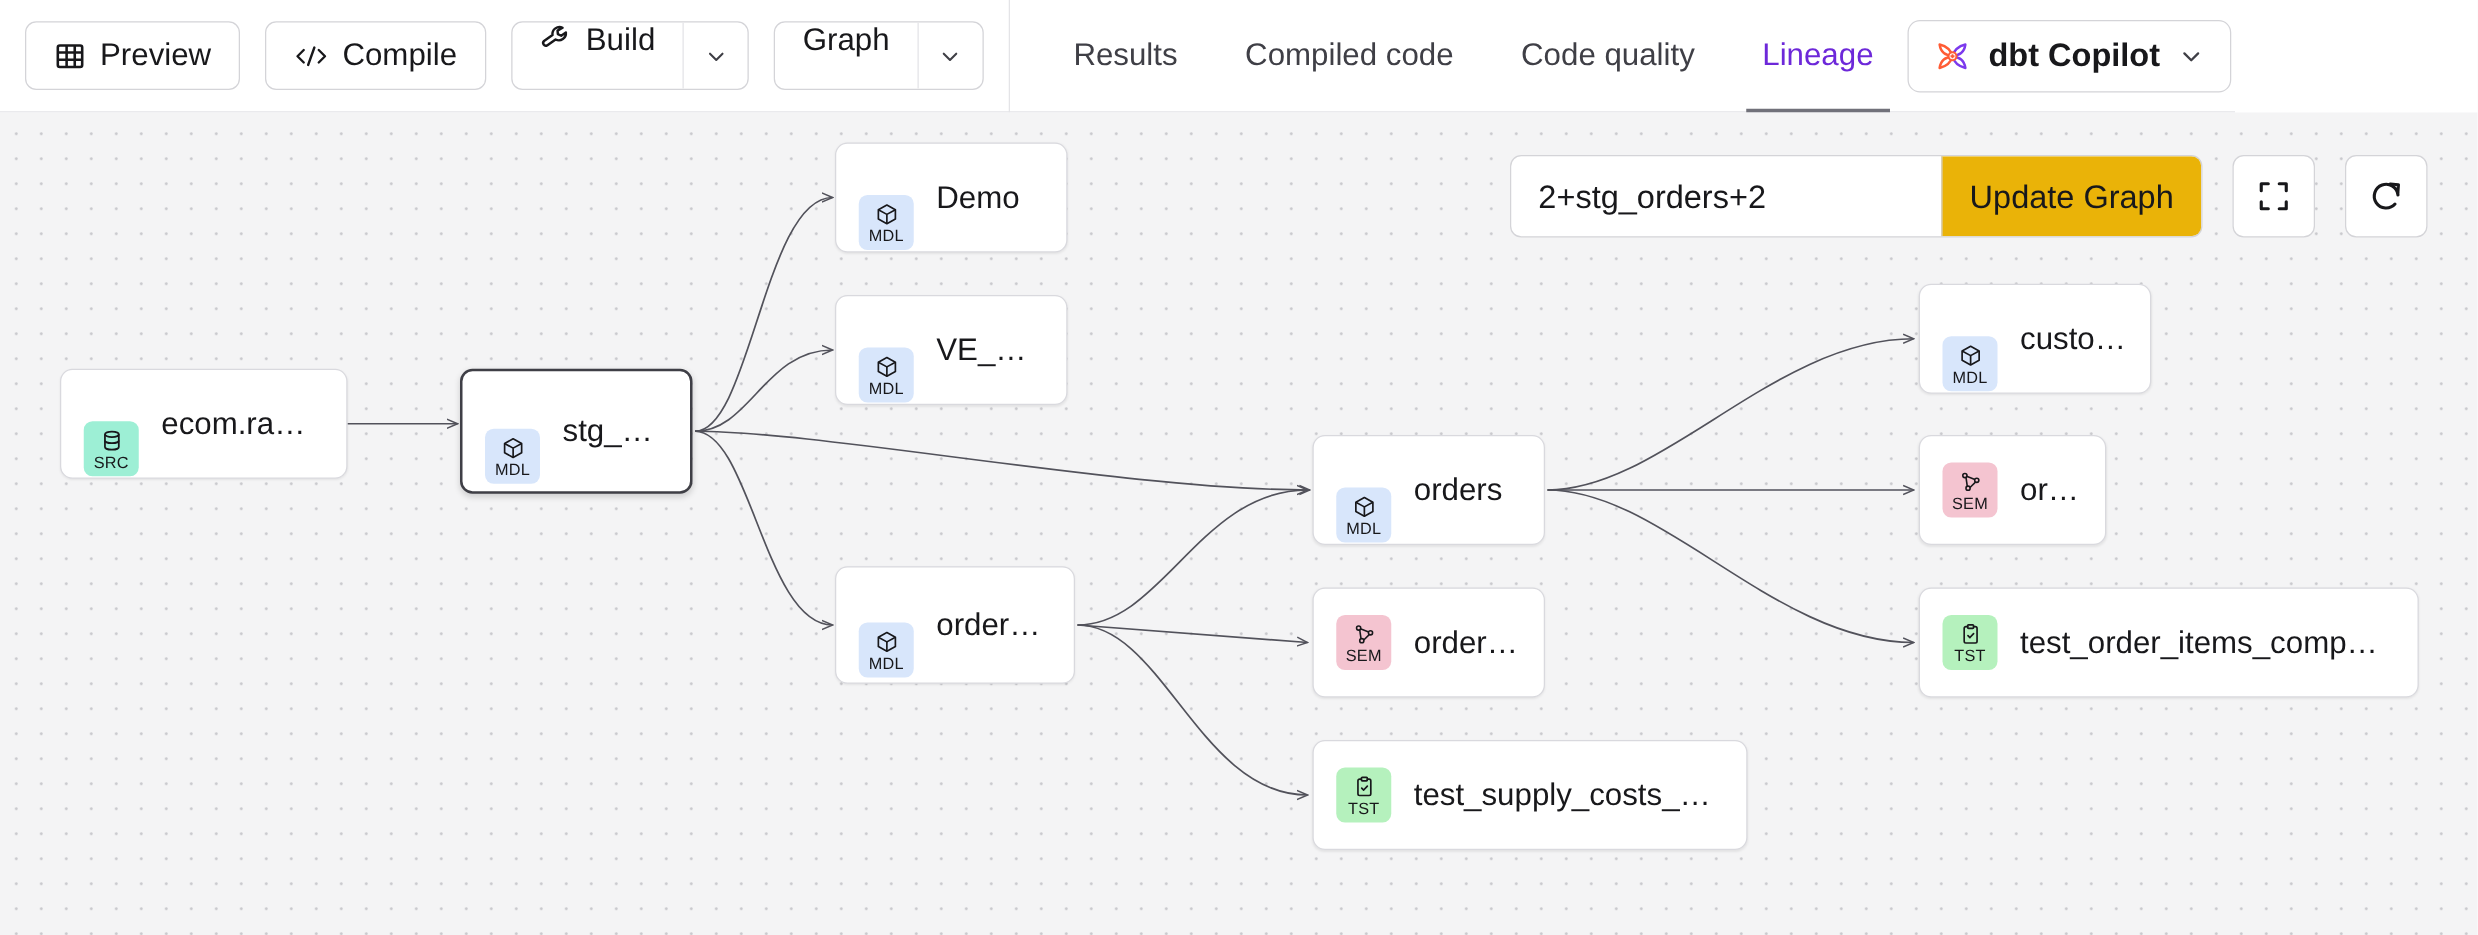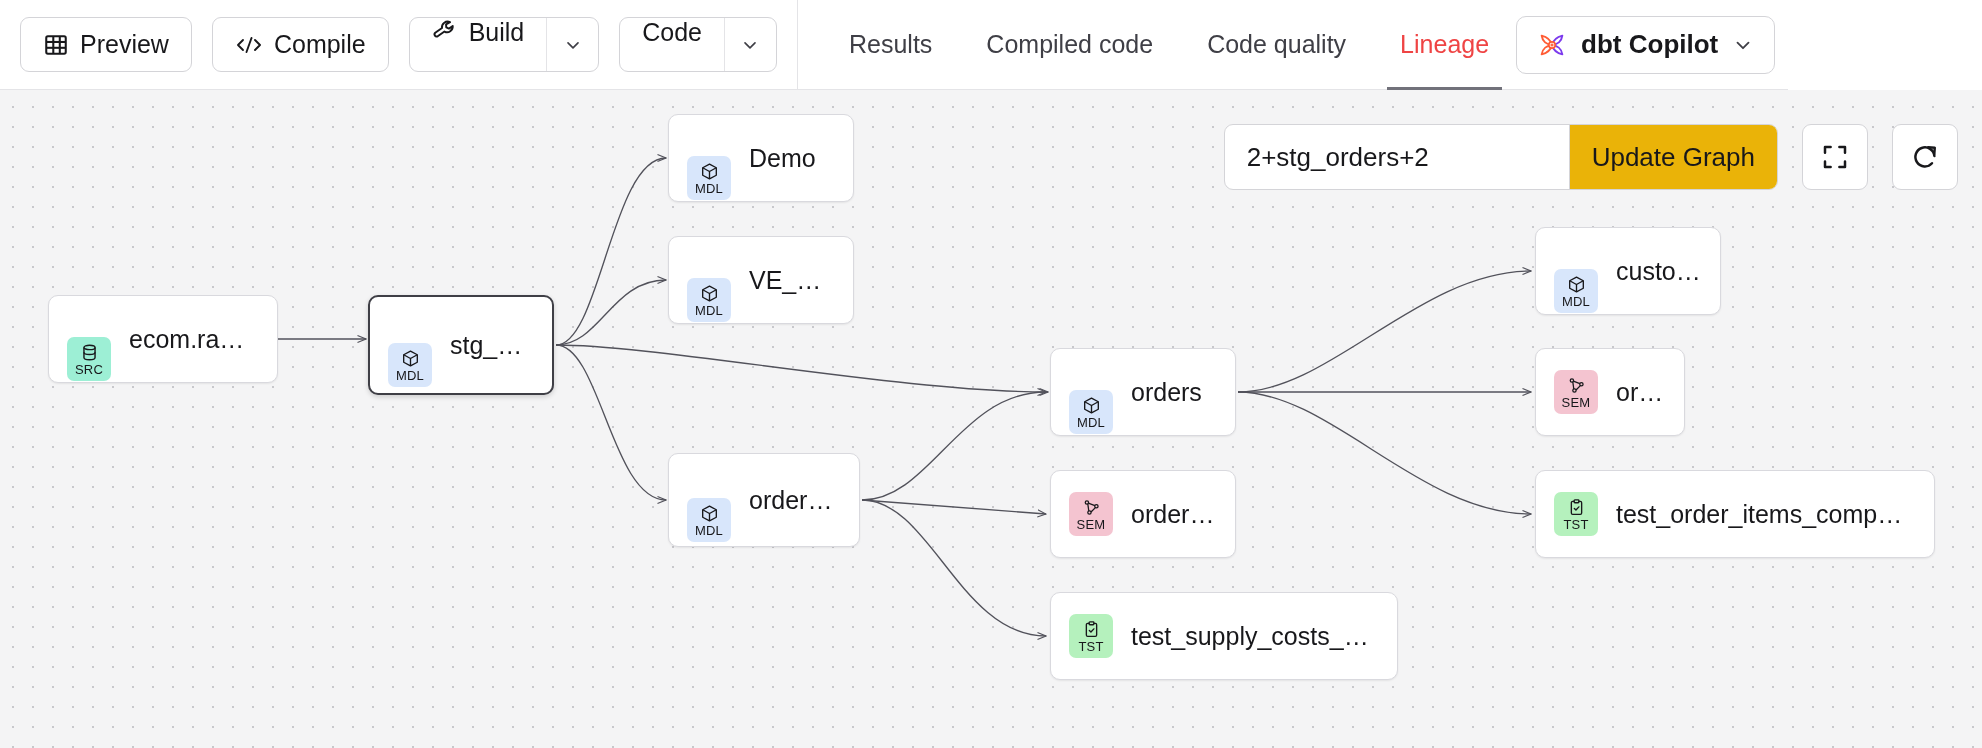--- a/index.html
+++ b/index.html
@@ -99,21 +99,21 @@
     position: relative;
     height: 90px;
     display: flex;
     align-items: center;
     padding: 0 27px;
     font-size: 25px;
     color: #3f3f46;
     cursor: pointer;
     white-space: nowrap;
   }
-  .tab.active { color: #ef4444; text-align: center; }
+  .tab.active { color: #6d28d9; text-align: center; }
   .tab.active::after {
     content: "";
     position: absolute;
     left: 14px; right: 14px; bottom: 0;
     height: 3px;
     background: #71717a;
   }
 
   .tb-right {
     display: flex;
@@ -155,21 +155,21 @@
     left: 0; top: 0;
     width: 1982px;
     height: 658px;
     pointer-events: none;
   }
 
   
   .graph-controls {
     position: absolute;
     top: 34px;
-    right: 24px;
+    right: 40px;
     display: flex;
     align-items: center;
     gap: 24px;
     z-index: 20;
   }
   .selector-group {
     display: flex;
     align-items: stretch;
     height: 66px;
     background: #ffffff;
@@ -305,21 +305,21 @@
         <span>
           <svg class="icon-svg" width="20" height="20" viewBox="0 0 24 24" fill="none" stroke="#3f3f46" stroke-width="2" stroke-linecap="round" stroke-linejoin="round">
             <polyline points="6,9.5 12,15.5 18,9.5"></polyline>
           </svg>
         </span>
       </div>
     </div>
 
     <div class="split">
       <div class="main-part">
-        <span>Code</span>
+        <span>Graph</span>
       </div>
       <div class="caret-part">
         <span>
           <svg class="icon-svg" width="20" height="20" viewBox="0 0 24 24" fill="none" stroke="#3f3f46" stroke-width="2" stroke-linecap="round" stroke-linejoin="round">
             <polyline points="6,9.5 12,15.5 18,9.5"></polyline>
           </svg>
         </span>
       </div>
     </div>
 

